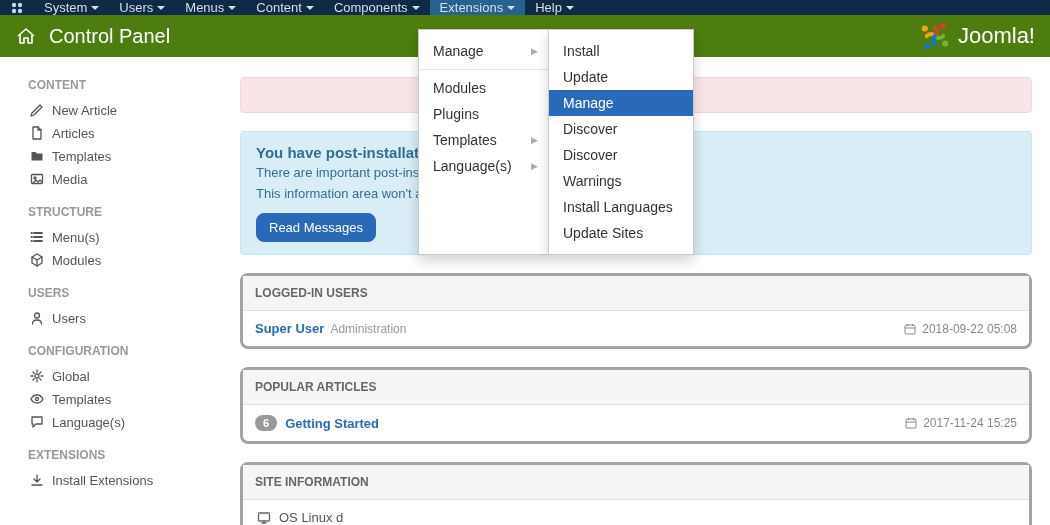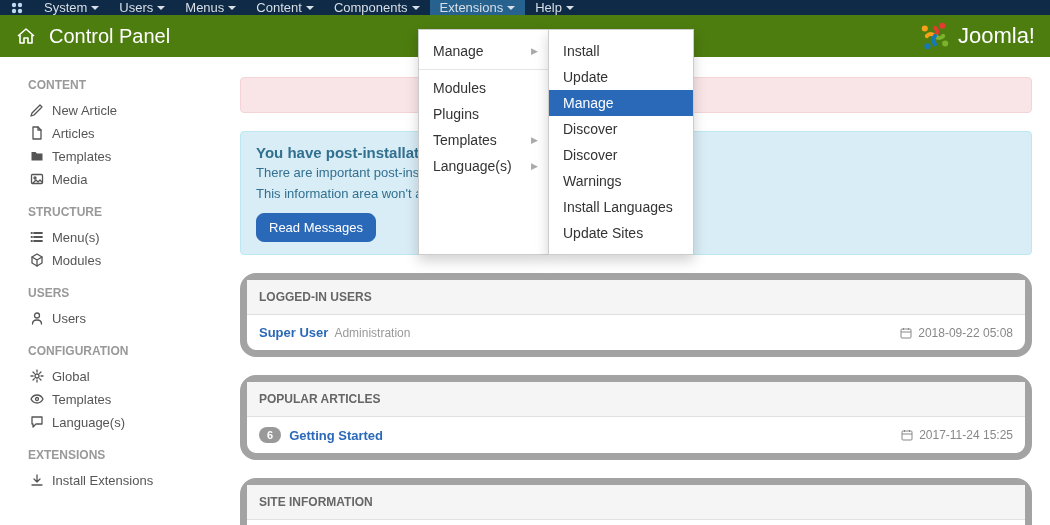--- a/index.html
+++ b/index.html
@@ -24,21 +24,21 @@
 .sidebar h3:first-child{margin-top:6px}
 .sidebar ul{list-style:none}
 .sidebar li{padding:4px 0;cursor:pointer;display:flex;align-items:flex-start;color:#555}
 .sidebar li .icn{width:18px;margin-right:6px;display:inline-flex;justify-content:center}
 .main{flex:1;padding:20px 18px 0 0}
 .alert-pink{background:#f9e5e7;border:1px solid #f4d4d7;border-radius:4px;height:36px;margin-bottom:18px}
 .panel-blue{background:#d9edf7;border:1px solid #bce8f1;border-radius:4px;padding:12px 15px;margin-bottom:18px}
 .panel-blue h4{color:#31708f;font-size:15px;font-weight:700;margin-bottom:4px}
 .panel-blue p{color:#31708f;font-size:13px;margin-bottom:6px}
 .btn-blue{background:#2a69b8;color:#fff;border:1px solid #2a69b8;border-radius:8px;padding:6px 12px;font-size:13px;cursor:pointer;margin-top:6px}
-.panel{border:7px solid #a3a3a3;border-radius:16px;margin-bottom:18px}
+.panel{border:3px solid #a3a3a3;border-radius:8px;margin-bottom:18px}
 .panel-header{background:#f5f5f5;border-bottom:1px solid #e0e0e0;padding:10px 12px;font-size:12px;font-weight:700;color:#666}
 .panel-row{padding:10px 12px;border-bottom:1px solid #eee;display:flex;align-items:center}
 .panel-row:last-child{border-bottom:none}
 .panel-row .link{color:#2a69b8;font-weight:700;margin-right:6px}
 .panel-row .muted{color:#999;font-size:12px}
 .panel-row .date{margin-left:auto;color:#888;font-size:12px;display:flex;align-items:center}
 .panel-row .date .cal{margin-right:6px}
 .badge{background:#999;color:#fff;border-radius:10px;padding:2px 8px;font-size:11px;font-weight:700;margin-right:8px}
 .panel-row .icn{width:18px;margin-right:6px;display:inline-flex;justify-content:center;color:#666}
 

